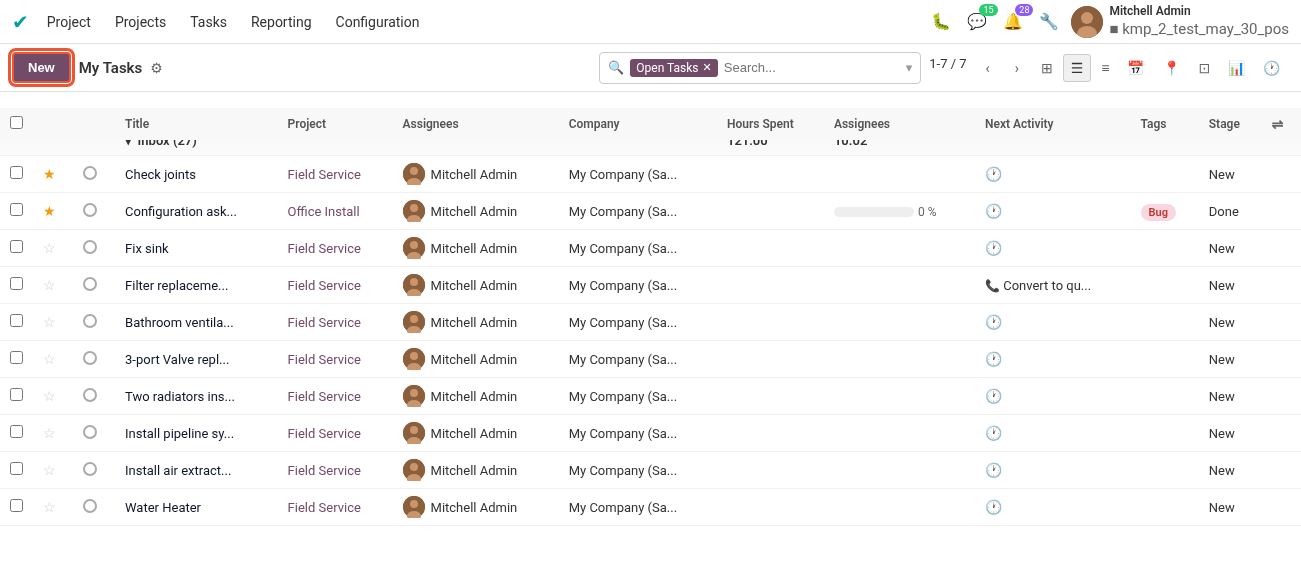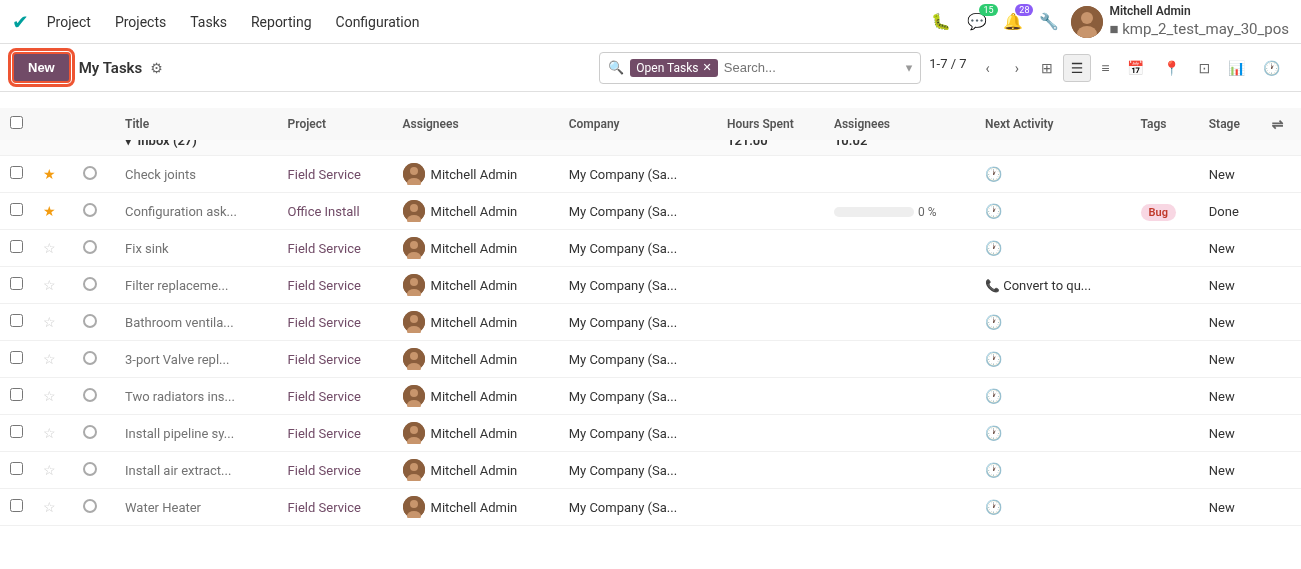--- a/index.html
+++ b/index.html
@@ -57,21 +57,21 @@
       background: #f8f8f8; border-bottom: 2px solid #e0e0e0;
       padding: 8px 10px; text-align: left; font-weight: 600;
       font-size: 12px; color: #555; white-space: nowrap; position: sticky; top: 16px; z-index: 1;
     }
     td { padding: 7px 10px; border-bottom: 1px solid #f0f0f0; font-size: 13px; vertical-align: middle; white-space: nowrap; }
     .checkbox-cell { width: 24px; }
     input[type="checkbox"] { cursor: pointer; }
     .star-icon { color: #ccc; cursor: pointer; font-size: 14px; }
     .star-icon.filled { color: #f39c12; }
     .status-circle { width: 14px; height: 14px; border-radius: 50%; border: 2px solid #aaa; display: inline-block; cursor: pointer; }
-    .task-title { color: #737373; cursor: pointer; }
+    .task-title { color: #0f172a; cursor: pointer; }
     .project-link { color: #714B67; cursor: pointer; }
     .assignee-cell { display: flex; align-items: center; gap: 6px; }
     .mini-avatar { width: 22px; height: 22px; border-radius: 50%; background: #8b5e3c; display: flex; align-items: center; justify-content: center; color: #fff; font-size: 10px; }
     .progress-bar-wrap { width: 80px; height: 10px; background: #eee; border-radius: 5px; overflow: hidden; display: inline-block; vertical-align: middle; }
     .progress-bar-fill { height: 100%; background: #714B67; }
     .progress-text { font-size: 12px; color: #666; margin-left: 4px; }
     .activity-icon { color: #888; font-size: 14px; }
     .activity-phone { color: #e74c3c; font-size: 12px; }
     .tag-badge { background: #f8d7e3; color: #c0392b; border-radius: 10px; padding: 2px 8px; font-size: 11px; font-weight: 600; }
     .stage-text { color: #333; }

